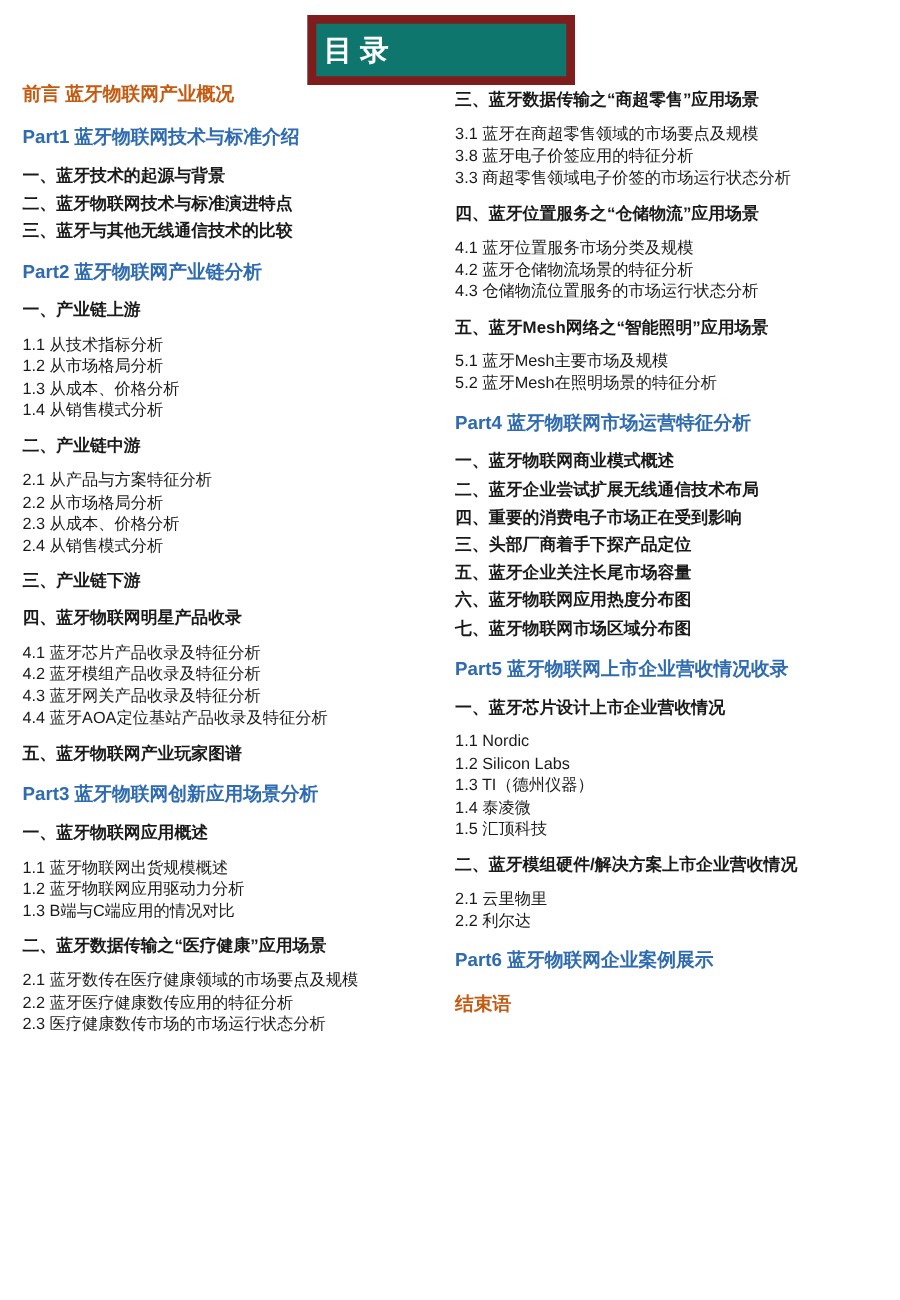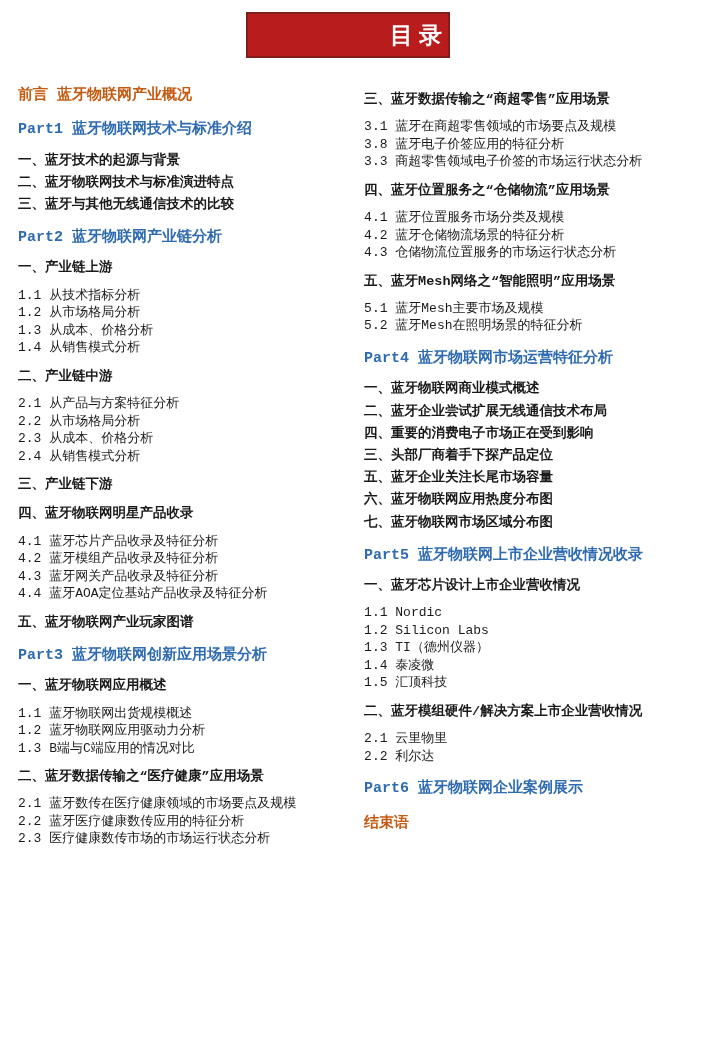--- a/index.html
+++ b/index.html
@@ -19,40 +19,39 @@
     width: 720px;
     height: 1040px;
     box-sizing: border-box;
   }
   .title-bar {
     position: absolute;
     left: 246px;
     top: 12px;
     width: 200px;
     height: 42px;
-    background: #b91c1c;
-    border: 2px solid #7f1d1d;
+    background: #0f766e;
+    border: 7px solid #7f1d1d;
     display: flex;
     align-items: center;
-    justify-content: flex-end;
+    justify-content: flex-start;
   }
   .title-bar .title-text {
     color: #ffffff;
     font-size: 23px;
     font-weight: bold;
     letter-spacing: 6px;
     text-indent: 6px;
   }
   .columns {
     position: absolute;
-    top: 80px;
+    top: 60px;
     left: 0;
     width: 708px;
     display: flex;
-    font-family: Liberation Mono, monospace;
   }
   .col {
     box-sizing: border-box;
   }
   .col-left {
     width: 360px;
     padding-left: 18px;
     padding-right: 8px;
   }
   .col-right {

